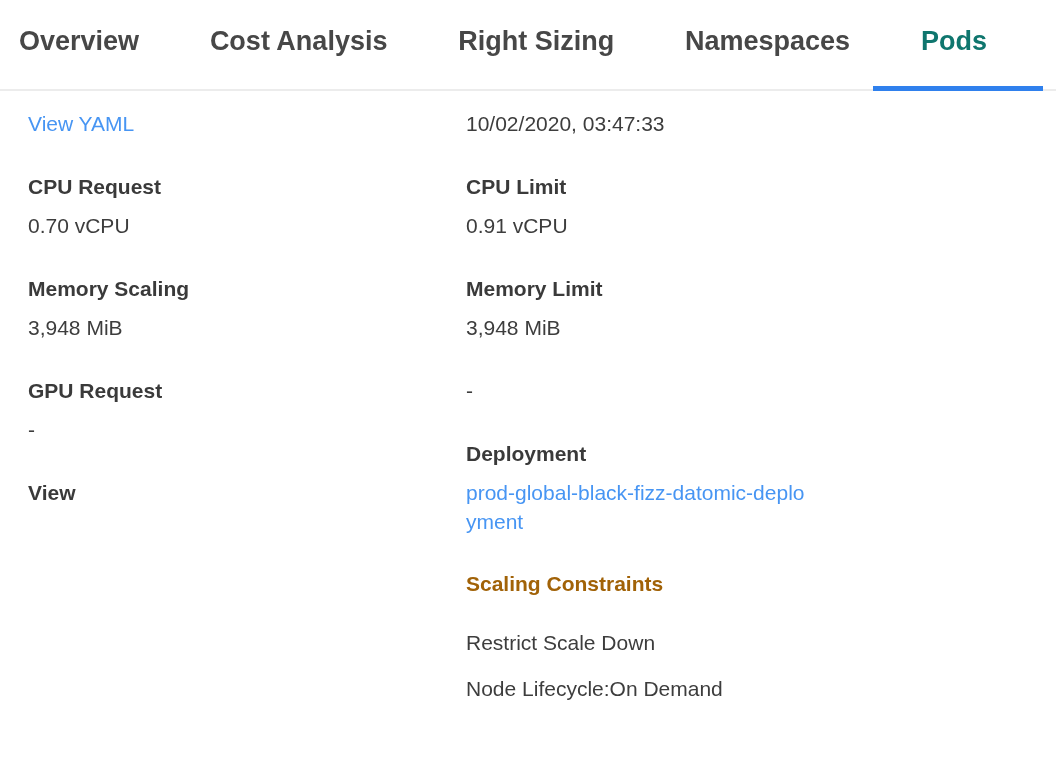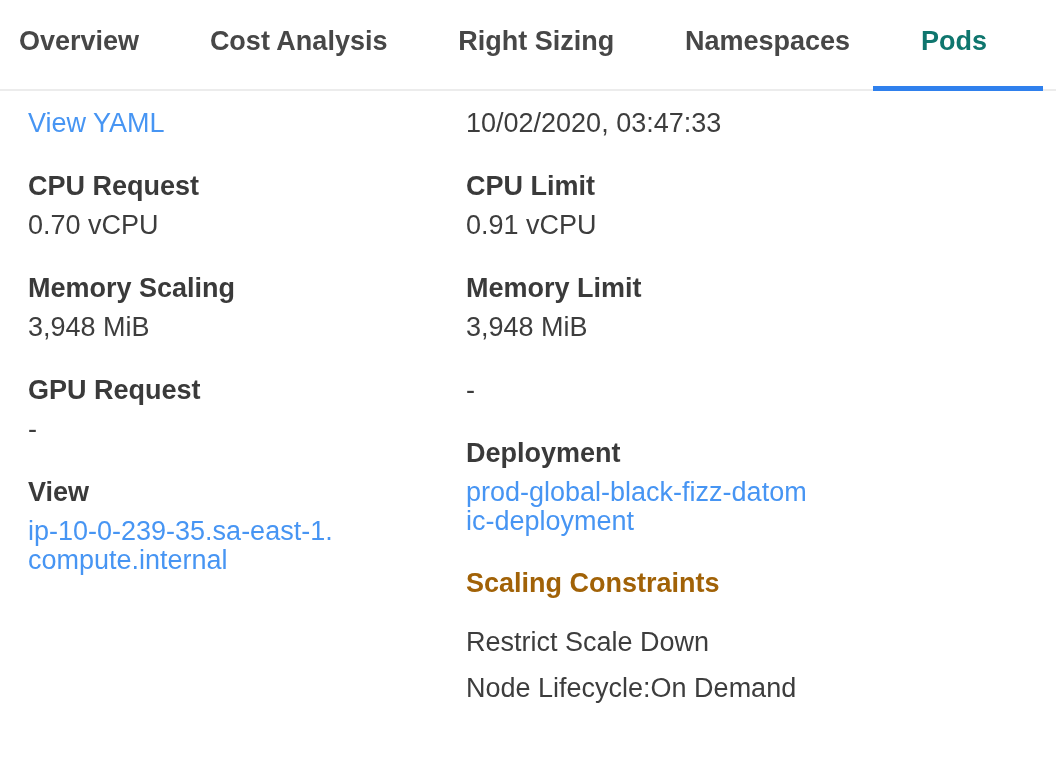--- a/index.html
+++ b/index.html
@@ -47,21 +47,21 @@
   
   .content {
     display: grid;
     grid-template-columns: 438px 1fr;
     padding-left: 28px;
     align-items: start;
   }
   .col { display: block; }
 
   .content, .content a, .content div {
-    font-size: 27px;
+    font-size: 21px;
     line-height: 29px;
   }
 
   .link {
     color: #4795f3;
     text-decoration: none;
     cursor: pointer;
     display: inline-block;
   }
 
@@ -123,21 +123,20 @@
       <div class="detail-value">3,948 MiB</div>
     </div>
 
     <div class="group">
       <div class="detail-label">GPU Request</div>
       <div class="detail-value">-</div>
     </div>
 
     <div class="group">
       <div class="detail-label">View</div>
-      <a class="detail-value link wrap-host">ip-10-0-239-35.sa-east-1.compute.internal</a>
     </div>
   </div>
 
   <div class="col">
     <div class="top-row">10/02/2020, 03:47:33</div>
 
     <div class="group">
       <div class="detail-label">CPU Limit</div>
       <div class="detail-value">0.91 vCPU</div>
     </div>

